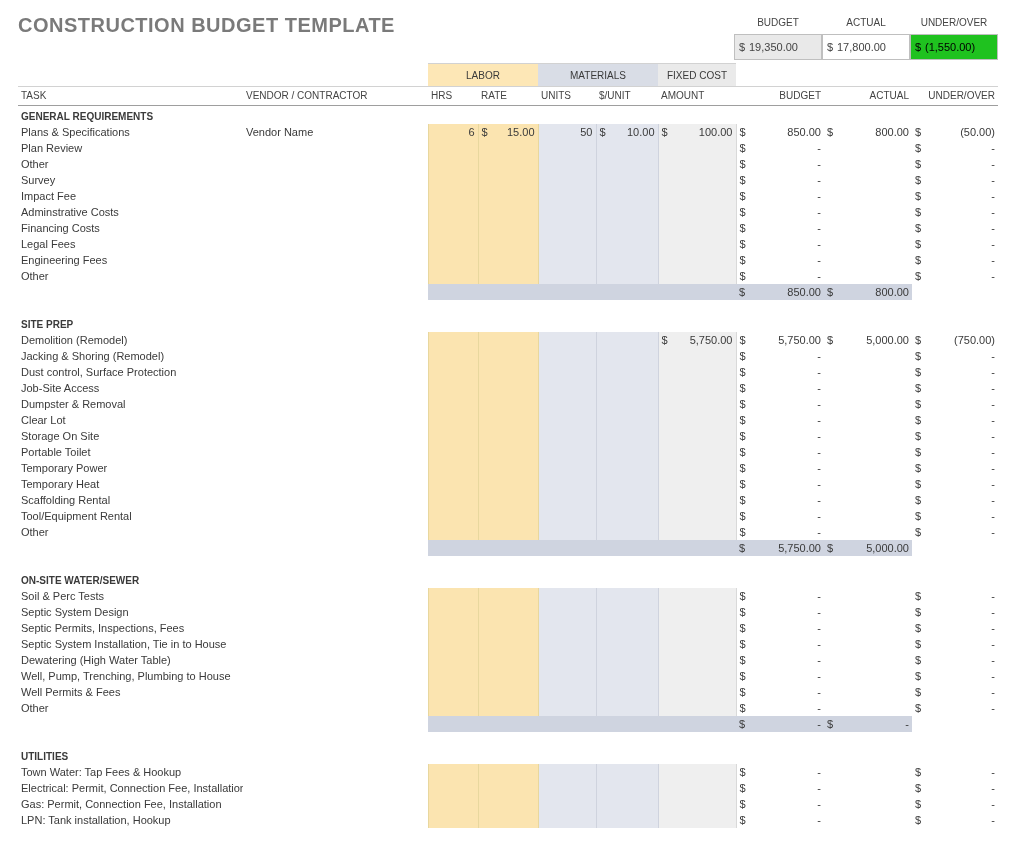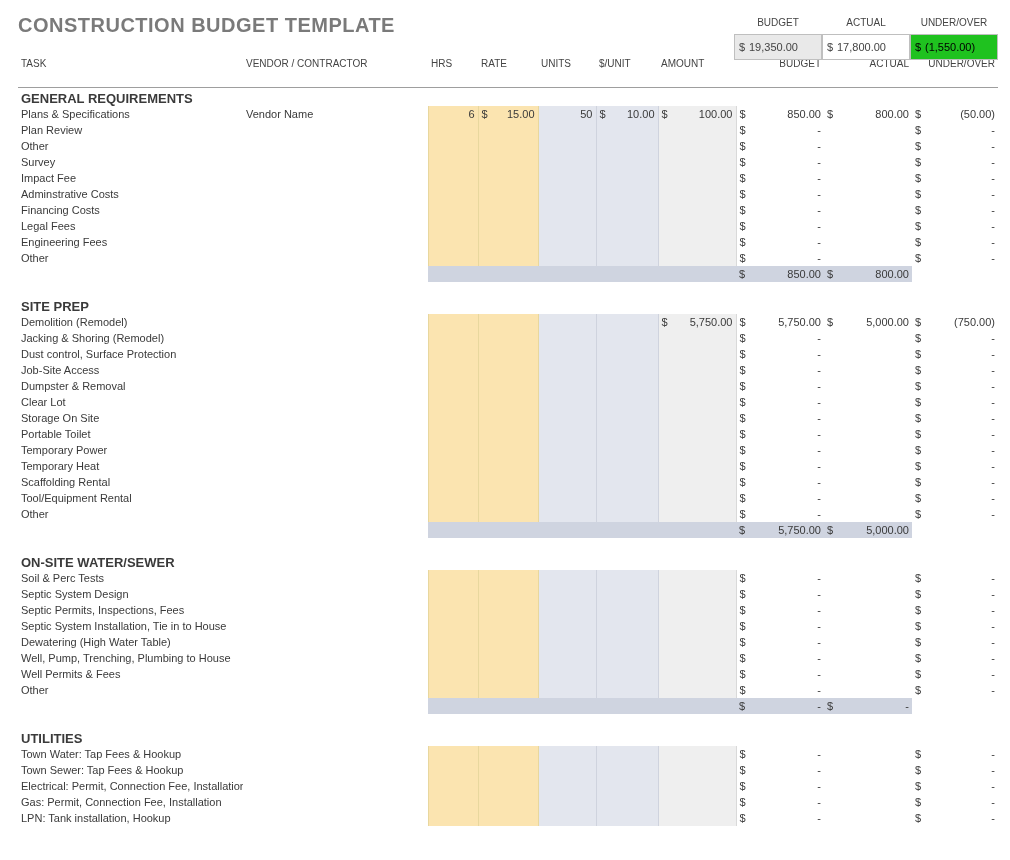--- a/index.html
+++ b/index.html
@@ -1,17 +1,17 @@
 <!DOCTYPE html>
 <html><head>
 <meta charset="utf-8">
 <style>
 html,body{margin:0;padding:0;font-family:Arial,Helvetica,sans-serif;font-size:11px;color:#3a3a3a;background:#fff}
 .sheet{width:1010px;height:860px;box-sizing:border-box;padding:14px 12px 0 18px;position:relative;overflow:hidden}
-.title{font-size:20px;font-weight:bold;color:#7a7a7a;letter-spacing:.5px;margin:0 0 18px 0}
+.title{font-size:20px;font-weight:bold;color:#7a7a7a;letter-spacing:.5px;margin:0 0 26px 0}
 .totals{position:absolute;top:12px;right:12px;display:flex}
 .tot-col{width:88px;text-align:center;font-size:10px;color:#444}
 .tot-head{height:22px;line-height:22px}
 .tot-val{height:24px;line-height:24px;border:1px solid #bfbfbf;display:flex;font-size:11px}
 .tot-val .cur{width:14px;text-align:center}
 .tot-val .num{flex:1;text-align:left;padding-right:6px}
 .tot-budget{background:#e9e9e9}
 .tot-actual{background:#fff}
 .tot-under{background:#1fc21f;color:#000}
 table{border-collapse:collapse;width:980px;table-layout:fixed}
@@ -19,25 +19,25 @@
 col.task{width:225px}col.vendor{width:185px}
 col.lhrs{width:50px}col.lrate{width:60px}
 col.munits{width:58px}col.munit{width:62px}
 col.famt{width:78px}
 col.bud{width:88px}col.act{width:88px}col.uo{width:86px}
 .grp-head td{border-top:1px solid #d2d2d2;border-bottom:1px solid #d2d2d2;font-size:10px;text-align:center;padding-top:3px;padding-bottom:3px}
 .grp-head td.empty-top{border-top:none}
 .grp-labor{background:#fde7b6}
 .grp-mat{background:#d9dde6}
 .grp-fixed{background:#eaeaea}
-.col-head td{border-bottom:1px solid #9e9e9e;font-size:10px;color:#444;padding-bottom:16px}
+.col-head td{border-bottom:1px solid #9e9e9e;font-size:10px;color:#444;padding-bottom:2px}
 .col-head .left{text-align:left}
 .col-head .right{text-align:right}
 .col-head .center{}
-.section td{font-weight:bold;font-size:13px;padding-top:2px}
+.section td{font-weight:bold;font-size:10px;padding-top:2px}
 .row td.labor{background:#fbe4b0;border-left:1px solid #e8d79e;border-right:1px solid #e8d79e}
 .row td.mat{background:#e3e6ee;border-right:1px solid #cfd3de}
 .row td.fixed{background:#efefef;border-right:1px solid #d9d9d9}
 .row td{border-bottom:0}
 .money{display:flex;justify-content:space-between}
 .money .cur{width:10px;text-align:left}
 .money .num{flex:1;text-align:right}
 .dash{text-align:center}
 .subtotal td{background:#cfd4e0}
 .subtotal td.task,.subtotal td.vendor,.subtotal td.uo{background:transparent}
@@ -81,20 +81,30 @@
 <col class="lhrs">
         <col class="lrate">
 <col class="munits">
         <col class="munit">
 <col class="famt">
 <col class="bud">
         <col class="act">
         <col class="uo">
 </colgroup>
 <tbody id="tbody">
+        <tr class="grp-head">
+          <td class="empty-top"></td>
+          <td class="empty-top"></td>
+          <td class="grp-labor" colspan="2">LABOR</td>
+          <td class="grp-mat" colspan="2">MATERIALS</td>
+          <td class="grp-fixed">FIXED COST</td>
+          <td class="empty-top"></td>
+          <td class="empty-top"></td>
+          <td class="empty-top"></td>
+        </tr>
         <tr class="col-head">
           <td class="left">TASK</td>
           <td class="left">VENDOR / CONTRACTOR</td>
           <td class="center">HRS</td>
           <td class="center">RATE</td>
           <td class="center">UNITS</td>
           <td class="center">$/UNIT</td>
           <td class="center">AMOUNT</td>
           <td class="right">BUDGET</td>
           <td class="right">ACTUAL</td>
@@ -925,42 +935,20 @@
           </td>
           <td></td>
           <td>
             <div class="money">
               <span class="cur">$</span>
               <span class="num dash">-</span>
             </div>
           </td>
         </tr>
         <tr class="row">
-          <td class="task">Town Sewer: Tap Fees &amp; Hookup</td>
-          <td class="vendor"></td>
-          <td class="labor"></td>
-          <td class="labor"></td>
-          <td class="mat"></td>
-          <td class="mat"></td>
-          <td class="fixed"></td>
-          <td>
-            <div class="money">
-              <span class="cur">$</span>
-              <span class="num dash">-</span>
-            </div>
-          </td>
-          <td></td>
-          <td>
-            <div class="money">
-              <span class="cur">$</span>
-              <span class="num dash">-</span>
-            </div>
-          </td>
-        </tr>
-        <tr class="row">
           <td class="task">Electrical: Permit, Connection Fee, Installation</td>
           <td class="vendor"></td>
           <td class="labor"></td>
           <td class="labor"></td>
           <td class="mat"></td>
           <td class="mat"></td>
           <td class="fixed"></td>
           <td>
             <div class="money">
               <span class="cur">$</span>

